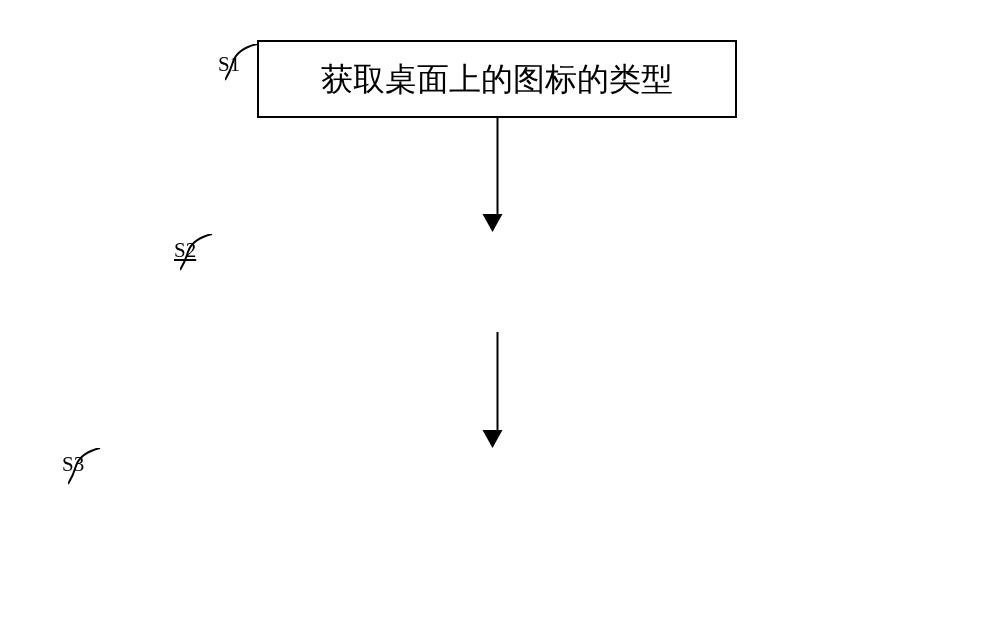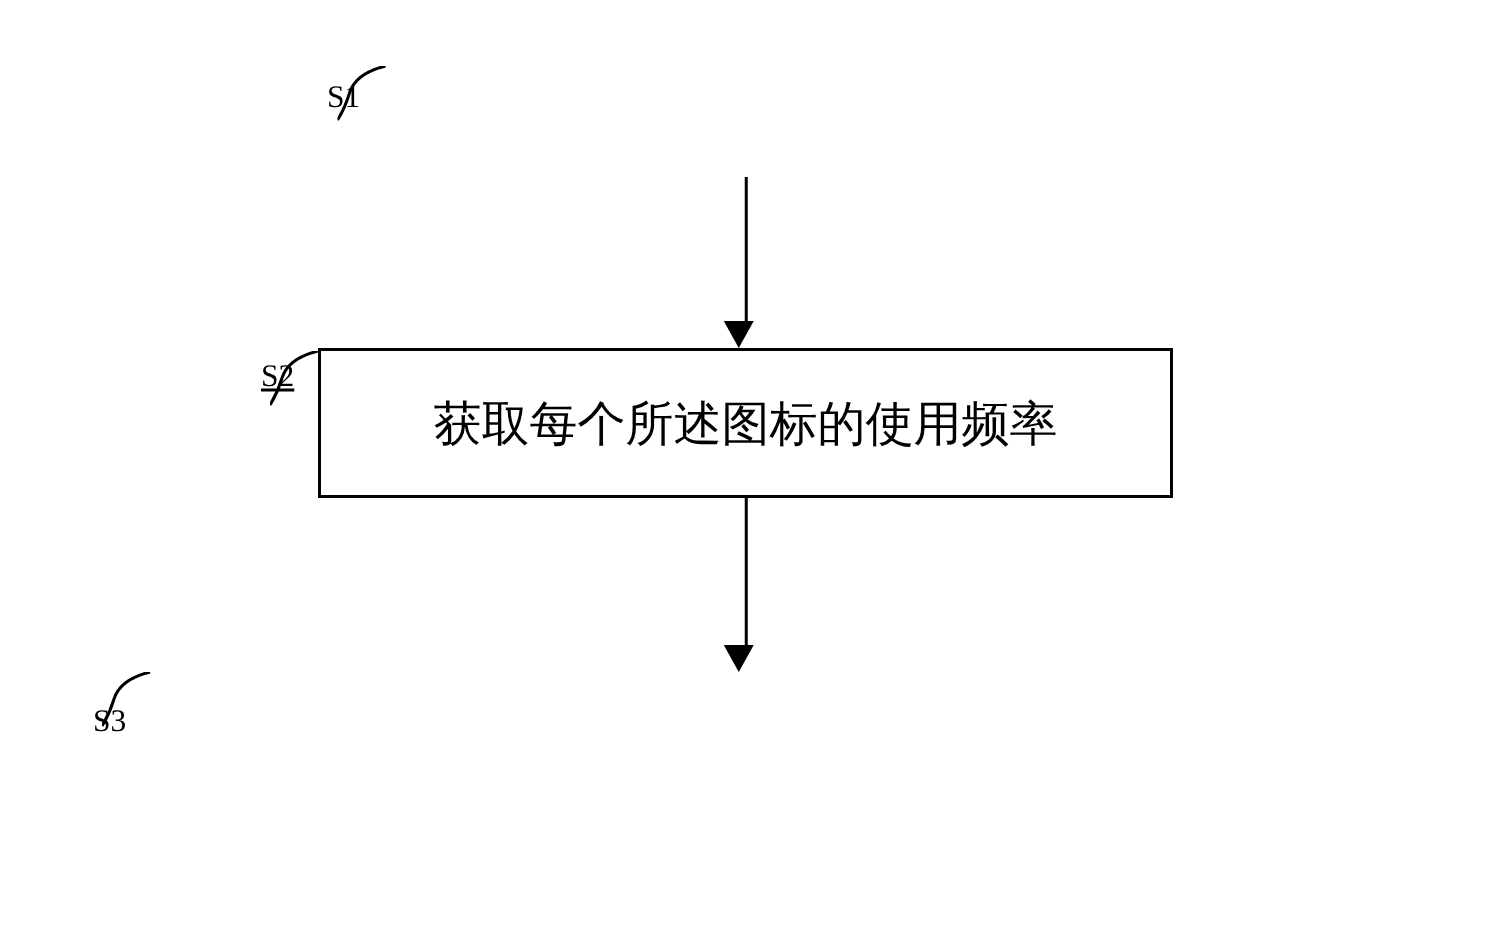--- a/index.html
+++ b/index.html
@@ -59,21 +59,20 @@
       top: 52px;
     }
     .label2 {
       left: 174px;
       top: 238px;
       text-decoration: underline;
     }
     .label3 {
       left: 62px;
       top: 452px;
-      margin-top: 16px;
     }
     .arrow {
       position: absolute;
       left: 50%;
       transform: translateX(-50%);
     }
     .arrow-line {
       width: 2px;
       background: #000;
       margin: 0 auto;
@@ -109,33 +108,33 @@
   </style>
 </head>
 <body>
 
 <div class="flowchart">
 
   <svg class="curve" style="left:225px; top:44px;" width="35" height="40">
     <path d="M 32 0 Q 12 5 8 18 Q 5 28 0 36"></path>
   </svg>
   <div class="label label1">S1</div>
+  <div class="step-box step1">
+    <span>获取桌面上的图标的类型</span>
+  </div>
 
   <div class="arrow arrow1">
     <div class="arrow-line"></div>
     <div class="arrow-head"></div>
   </div>
 
   <svg class="curve" style="left:180px; top:234px;" width="35" height="40">
     <path d="M 32 0 Q 12 5 8 18 Q 5 28 0 36"></path>
   </svg>
   <div class="label label2">S2</div>
-  <div class="step-box step2">
-    <span>获取每个所述图标的使用频率</span>
-  </div>
 
   <div class="arrow arrow2">
     <div class="arrow-line"></div>
     <div class="arrow-head"></div>
   </div>
 
   <svg class="curve" style="left:68px; top:448px;" width="35" height="40">
     <path d="M 32 0 Q 12 5 8 18 Q 5 28 0 36"></path>
   </svg>
   <div class="label label3">S3</div>

